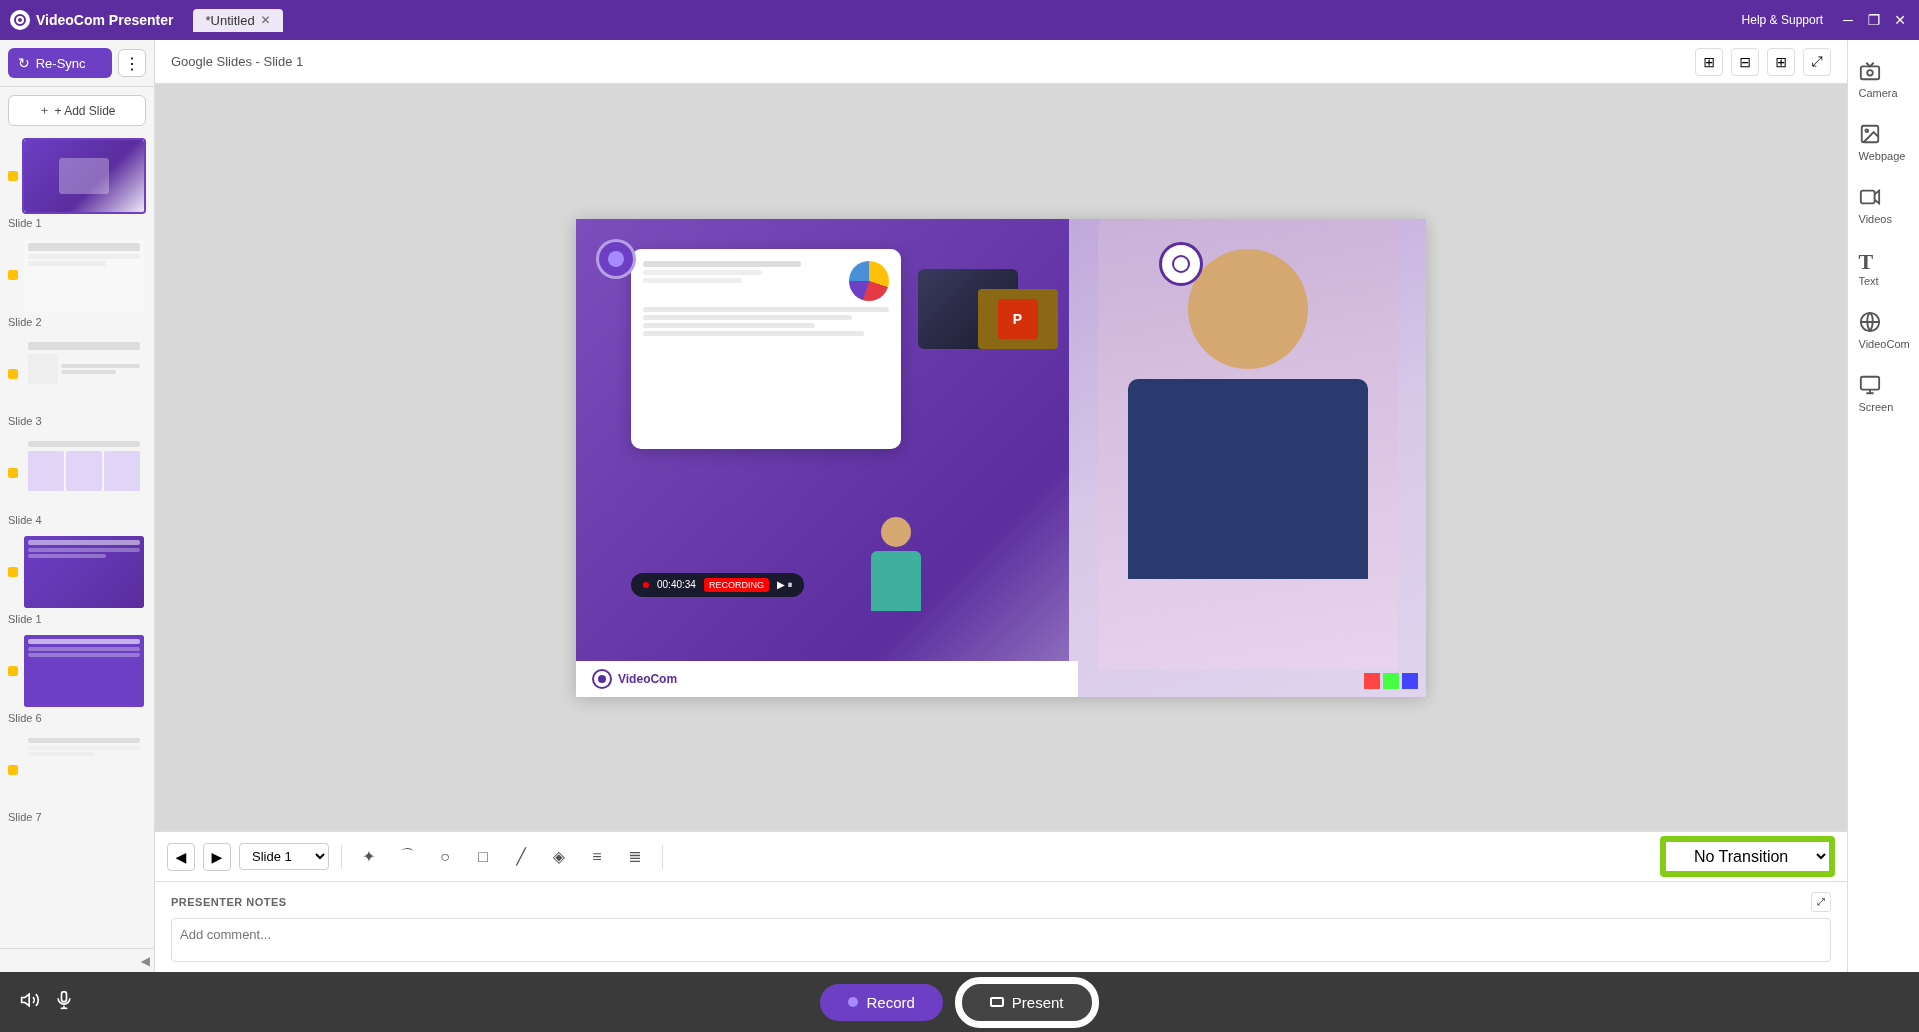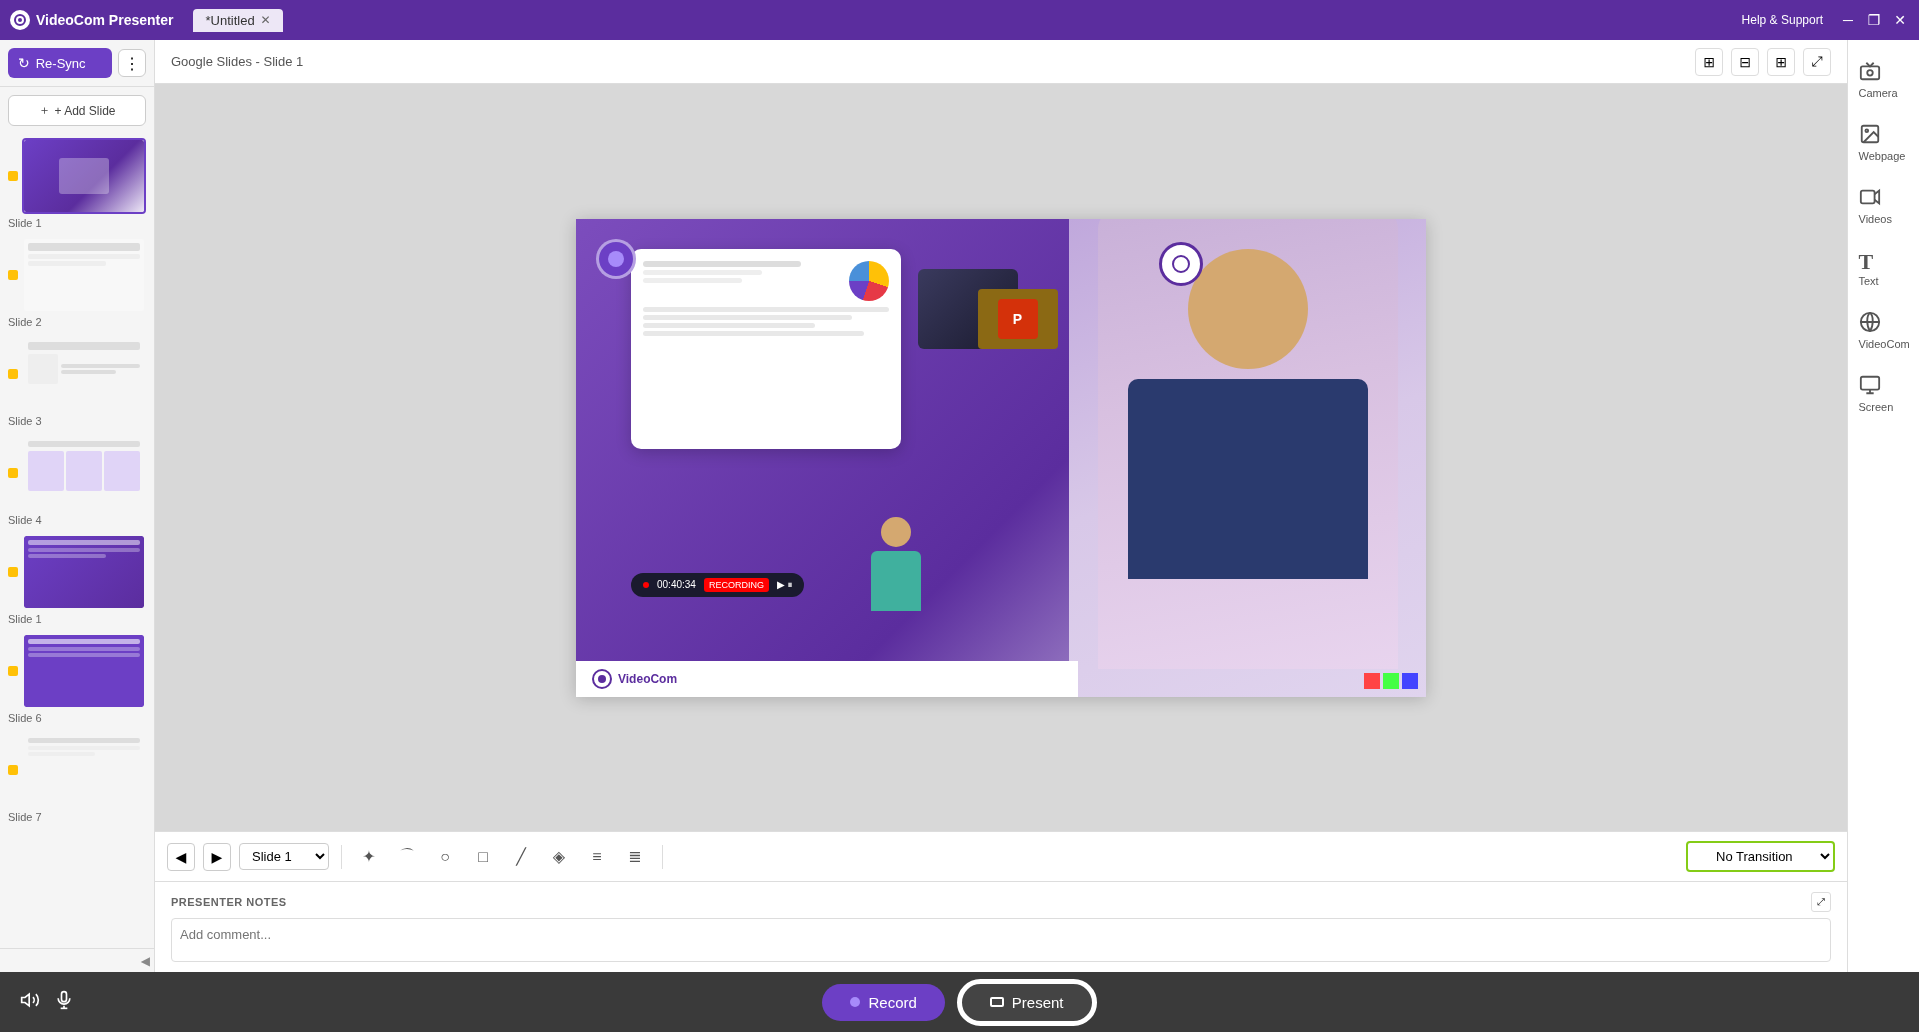--- a/index.html
+++ b/index.html
@@ -175,24 +175,24 @@
       width: 30px; height: 30px;
       background: none; border: none;
       cursor: pointer;
       display: flex; align-items: center; justify-content: center;
       font-size: 16px; color: #555;
       border-radius: 4px;
     }
     .transition-select {
       margin-left: auto;
       background: white;
-      border: 2px solid #84cc16;
+      border: 6px solid #84cc16;
       border-radius: 4px;
       padding: 5px 24px;
-      font-size: 13px;
+      font-size: 16px;
       cursor: pointer;
       min-width: 140px;
     }
 
     
     .notes-area {
       background: white;
       border-top: 1px solid #ddd;
       padding: 10px 16px;
       display: flex;
@@ -241,21 +241,21 @@
       padding: 10px 28px;
       font-size: 15px;
       cursor: pointer;
       display: flex;
       align-items: center;
       gap: 8px;
     }
     .present-btn {
       background: #444;
       color: white;
-      border: 5px solid #ffffff;
+      border: 7px solid #ffffff;
       border-radius: 25px;
       padding: 10px 28px;
       font-size: 15px;
       cursor: pointer;
       display: flex;
       align-items: center;
       gap: 8px;
     }
     .btn-dot { width: 10px; height: 10px; border-radius: 50%; background: #a78bfa; }
     .btn-screen { width: 14px; height: 10px; border: 2px solid white; border-radius: 2px; }

